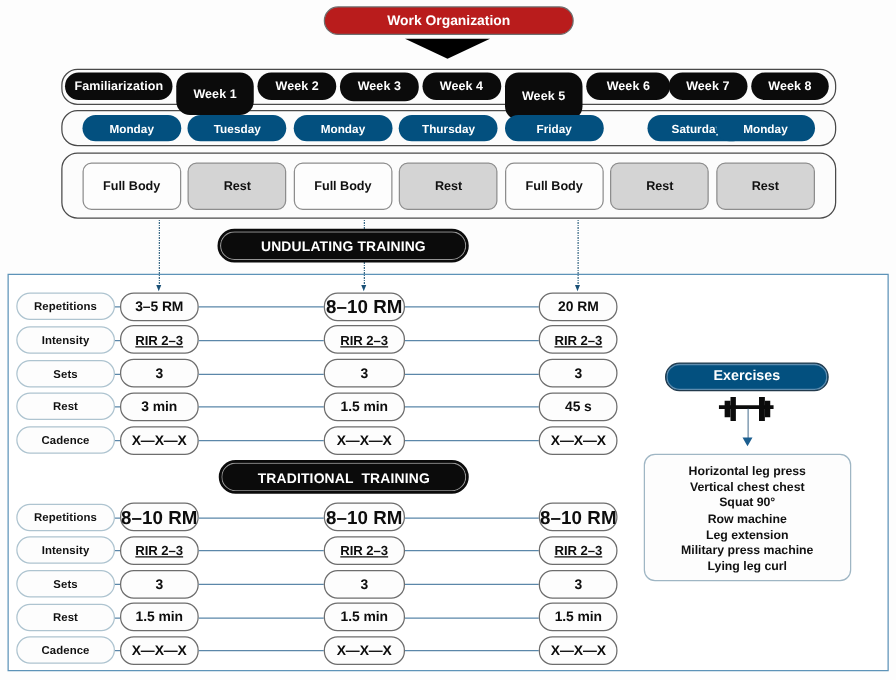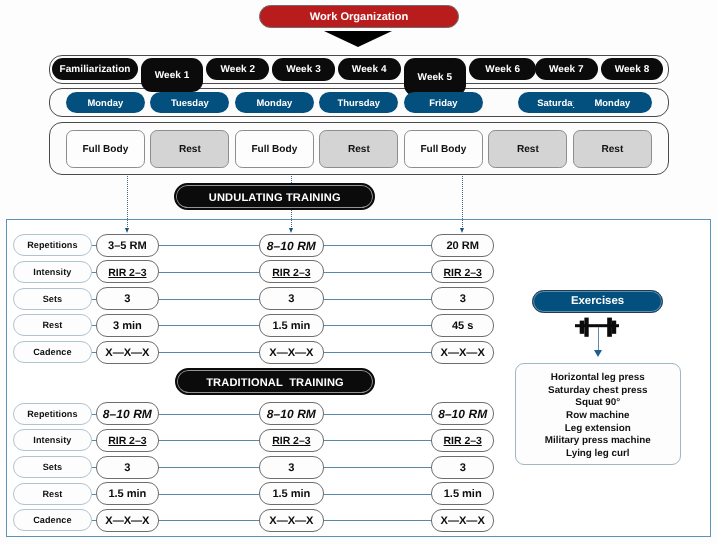--- a/index.html
+++ b/index.html
@@ -59,21 +59,21 @@
   
   .lbl{position:absolute;box-sizing:border-box;background:#fdfdfd;
     border:1.05px solid #aec4d0;border-radius:11px;
     display:flex;align-items:center;justify-content:center;
     color:#111111;font-weight:bold;font-size:9.1px;letter-spacing:.08px;}
   .val{position:absolute;box-sizing:border-box;background:#fdfdfd;
     border:1.15px solid #6d6d6d;border-radius:11px;
     display:flex;align-items:center;justify-content:center;
     color:#0d0d0d;font-weight:bold;font-size:11.1px;letter-spacing:-0.05px;white-space:nowrap;
     line-height:1;padding-top:2.5px;}
-  .val.sm{font-size:12px;letter-spacing:.05px;padding-top:1px;font-style:italic;}
+  .val.sm{font-size:15px;letter-spacing:.05px;padding-top:1px;}
   .val.md{font-size:10.5px;letter-spacing:-0.04px;padding-top:2.7px;text-decoration:underline;}
   .hline{position:absolute;height:0;border-top:1.15px solid #5b87a9;}
 
   
   #ex-pill{position:absolute;left:532px;top:290px;width:131px;height:23px;
     box-sizing:border-box;background:#03507f;border:1.3px solid #223a4c;border-radius:12px;
     box-shadow:inset 0 0 0 1.1px #5e8cae;
     display:flex;align-items:center;justify-content:center;
     color:#ffffff;font-weight:bold;font-size:11.4px;line-height:1;padding-top:1px;}
   #ex-box{position:absolute;left:514.9px;top:363.3px;width:165.8px;height:101.8px;
@@ -107,21 +107,21 @@
       <rect x="0" y="9.2" width="44" height="3" fill="#0b0b0b"></rect>
       <rect x="4.7" y="5.6" width="4.7" height="13.2" fill="#0b0b0b"></rect>
       <rect x="9.4" y="2.6" width="4.3" height="19.2" fill="#0b0b0b"></rect>
       <rect x="32.2" y="2.6" width="4.7" height="19.2" fill="#0b0b0b"></rect>
       <rect x="36.9" y="5.6" width="4.3" height="13.2" fill="#0b0b0b"></rect>
     </svg>
   <div id="ex-arrow-line"></div>
   <div id="ex-arrow-head"></div>
   <div id="ex-box">
       <div>Horizontal leg press</div>
-      <div>Saturday chest press</div>
+      <div>Vertical chest chest</div>
       <div>Squat 90°</div>
       <div>Row machine</div>
       <div>Leg extension</div>
       <div>Military press machine</div>
       <div>Lying leg curl</div>
     </div>
 
 <div class="wpill" style="left: 52.3px; top: 57.8px; width: 85.5px; height: 22.2px;">Familiarization</div>
     <div class="wpill" style="left: 140.7px; top: 57.8px; width: 62.8px; height: 34px;">Week 1</div>
     <div class="wpill" style="left: 206.4px; top: 57.8px; width: 62.8px; height: 22.2px;">Week 2</div>

